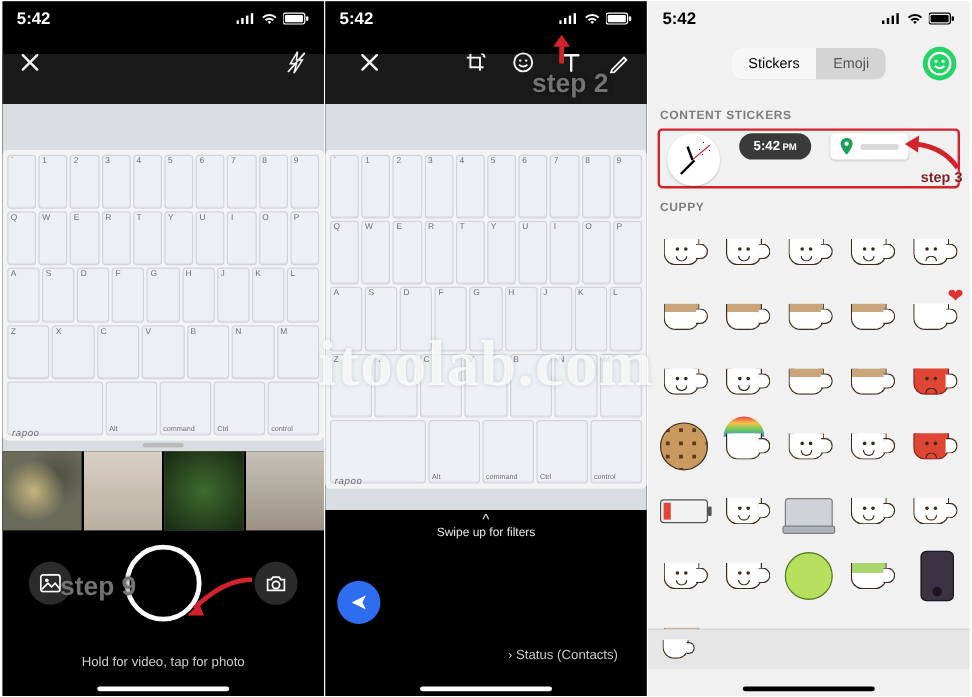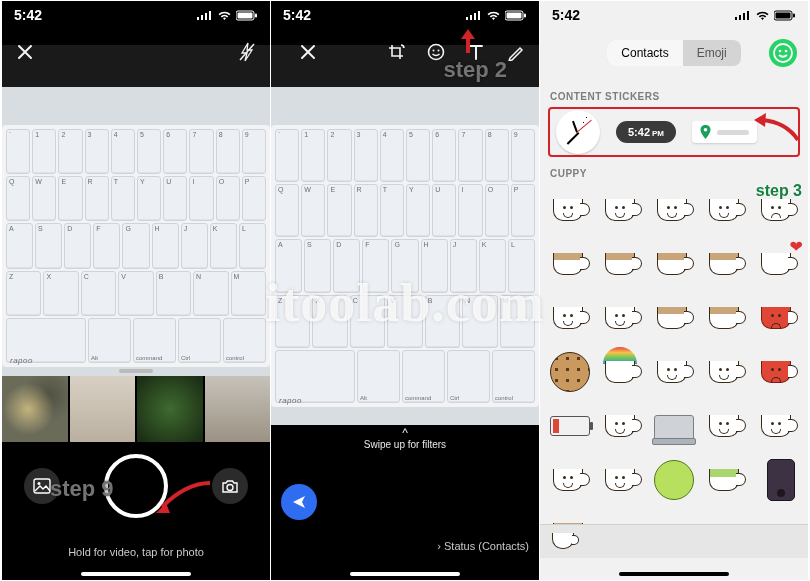--- a/index.html
+++ b/index.html
@@ -151,21 +151,21 @@
     background:#2a2a2a; display:flex; align-items:center; gap:8px;
     padding:0 10px; color:#aaa; font-size:13px;
   }
   .cap-input .ci { width:22px; height:22px; border-radius:50%; background:#fff;
     display:flex;align-items:center;justify-content:center;color:#000;font-size:12px;}
   .send {
     width:36px; height:36px; border-radius:50%; background:#2f6df0;
     display:flex; align-items:center; justify-content:center; color:#fff;
   }
   .status-line {
-    position:absolute; bottom:28px; right:10px;
+    position:absolute; bottom:28px; right:24px;
     color:#c9c9c9; font-size:11px;
   }
   .status-line::before { content:"\203A\0020"; }
 
   
   .p3 { background:#f1f1f1; color:#000; }
   .p3-head {
     position:absolute; top:34px; left:0; right:0; height:36px;
     display:flex; align-items:center; justify-content:center; gap:6px;
   }
@@ -184,21 +184,21 @@
   .sec-title {
     position:absolute; left:10px; font-size:10px; letter-spacing:.5px;
     color:#7d7d7d; font-weight:600;
   }
   .sec-title.content { top:90px;text-align:center; }
   .sec-title.cuppy { top:167px; }
 
   .content-row {
     position:absolute; top:106px; left:8px; right:8px; height:50px;
     border:2px solid #d2232a; border-radius:4px;
-    display:flex; align-items:center; gap:16px; padding:2px 6px;
+    display:flex; align-items:flex-start; gap:16px; padding:2px 6px;
   }
   .clock {
     width:44px; height:44px; border-radius:50%; background:#fff;
     box-shadow:0 1px 2px rgba(0,0,0,.2); position:relative;
   }
   .clock::before{content:"";position:absolute;inset:4px;border-radius:50%;
     background:
       conic-gradient(from 0deg, #000 0 .5deg, transparent .5deg 30deg,#000 30deg 30.5deg,transparent 30.5deg 60deg,#000 60deg 60.5deg,transparent 60.5deg 90deg,#000 90deg 90.5deg,transparent 90.5deg 360deg),
       #fff;}
   .clock .h,.clock .m,.clock .s{position:absolute;left:50%;top:50%;transform-origin:0 0;background:#000;}
@@ -212,23 +212,22 @@
   .time-pill .ampm{font-size:8px;margin-left:2px;}
   .loc-pill {
     background:#fff; border-radius:4px; padding:4px 8px;
     display:flex; align-items:center; gap:6px; box-shadow:0 1px 2px rgba(0,0,0,.15);
   }
   .loc-pill .pin{color:#1aa05a;font-size:13px;}
   .loc-pill .bar{width:32px;height:5px;background:#d9d9d9;border-radius:3px;}
 
   .step3 {
     position:absolute; right:6px; top:140px;
-    color:#15803d; font-weight:700; font-size:16px;
+    color:#7f1d1d; font-weight:700; font-size:12px;
     text-shadow:0 0 2px #fff;
-    margin-top:41px;
   }
 
   .sticker-grid {
     position:absolute; top:184px; left:6px; right:6px; bottom:56px;
     display:grid; grid-template-columns:repeat(5,1fr);
     grid-auto-rows:50px; gap:4px 4px;
     align-items:center; justify-items:center;
   }
   .sticker { width:46px; height:46px; position:relative; }
   .cup {
@@ -586,21 +585,21 @@
             <rect x="0" y="1" width="18" height="9" rx="2" fill="none" stroke="#000" stroke-width="1"></rect>
             <rect x="19" y="3.5" width="2" height="4" rx="1" fill="#000"></rect>
             <rect x="1.5" y="2.5" width="15" height="6" rx="1" fill="#000"></rect>
           </svg>
         </span>
     </span>
   </div>
 
   <div class="p3-head">
     <div class="seg">
-      <div class="opt sel">Contacts</div>
+      <div class="opt sel">Stickers</div>
       <div class="opt">Emoji</div>
     </div>
     <div class="smile-btn">
       <svg width="30" height="30">
           <circle cx="15" cy="15" r="14" fill="#25D366"></circle>
           <circle cx="15" cy="15" r="9" fill="none" stroke="#fff" stroke-width="1.8"></circle>
           <circle cx="12" cy="13" r="1.3" fill="#fff"></circle>
           <circle cx="18" cy="13" r="1.3" fill="#fff"></circle>
           <path d="M11 17 Q15 20.5 19 17" stroke="#fff" stroke-width="1.8" fill="none"></path>
         </svg>

